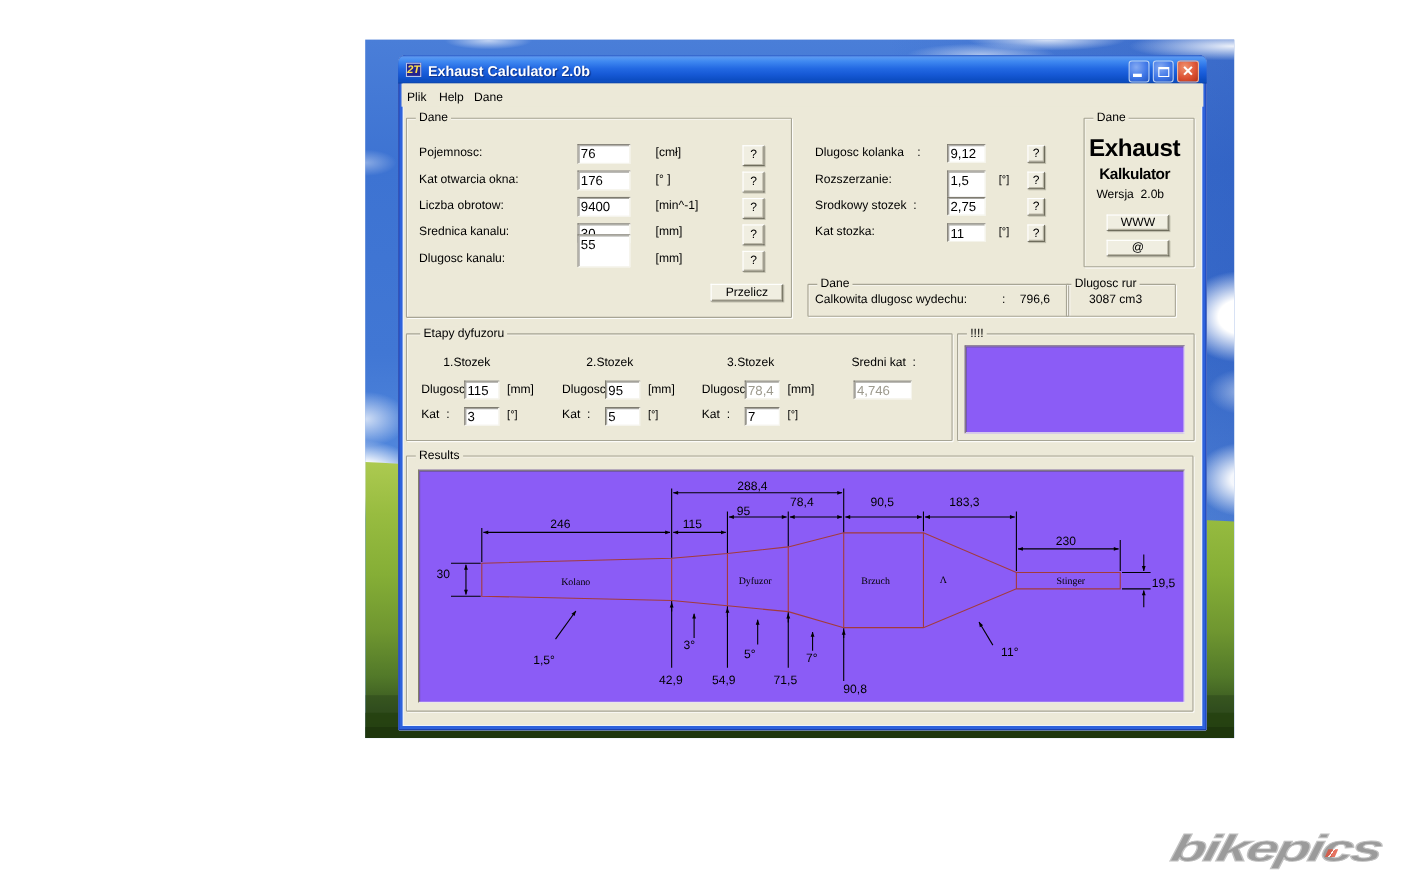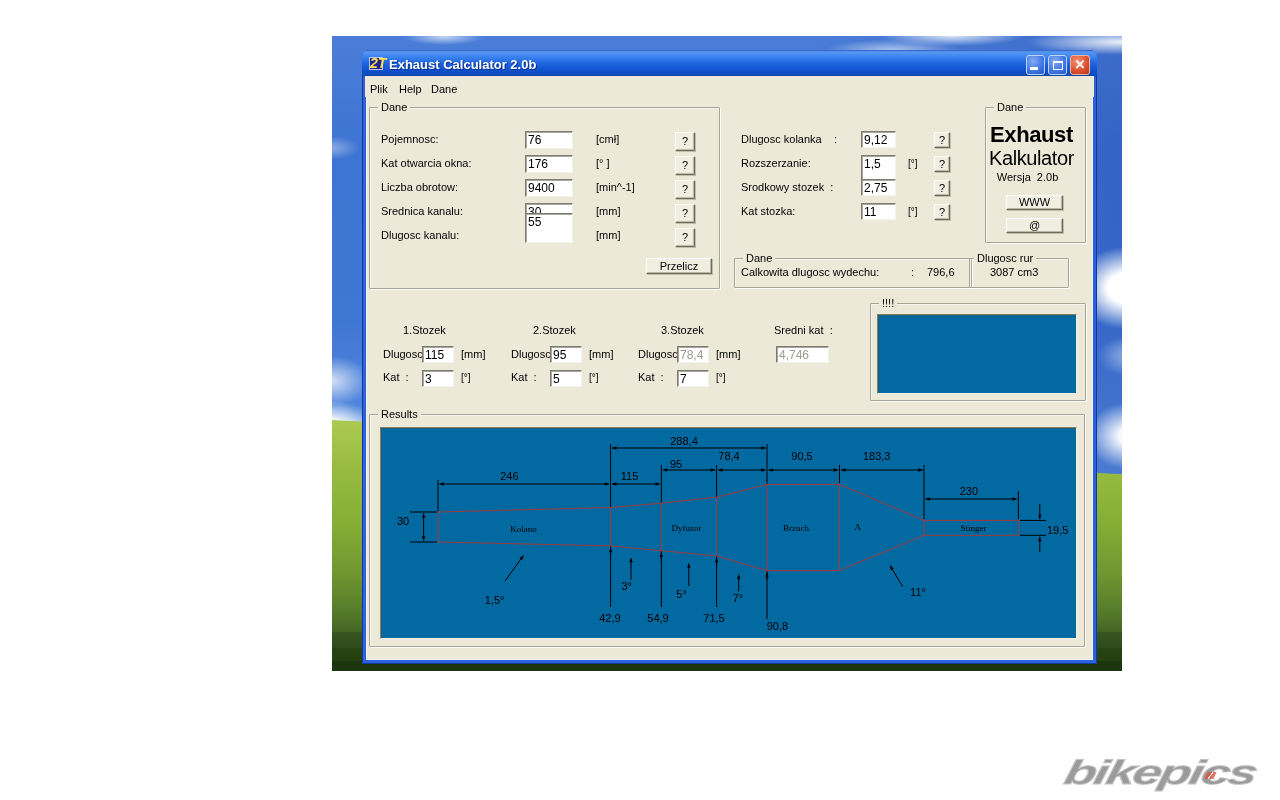--- a/index.html
+++ b/index.html
@@ -24,21 +24,21 @@
 #grass{position:absolute;left:0;top:0;}
 
 #win{position:absolute;left:362px;top:50px;width:735px;height:614px;
  background:#ECE9D8;border-radius:7px 7px 1px 1px;
  box-shadow:inset 0 0 0 1px #15359E, inset 0 0 0 4px #2E62DC, inset 0 0 0 5px rgba(238,244,252,.95);}
 #tbar{position:absolute;left:0;top:0;width:735px;height:26px;border-radius:7px 7px 0 0;
  background:linear-gradient(180deg,#2C5BC4 0%,#5C97F0 7%,#4F94F2 13%,#3D86F0 24%,#2268E2 48%,#1659D6 68%,#0D4EC4 86%,#0E4FC0 94%,#0A3D9E 100%);}
 #tbar .ttl{position:absolute;left:27px;top:7px;color:#fff;font-weight:bold;font-size:13px;
  text-shadow:1px 1px 1px #0c2f86;letter-spacing:0;}
 #icon{position:absolute;left:7px;top:7px;width:14px;height:13px;background:#23238f;
- border:1px solid #b8c4ea;box-sizing:border-box;color:#ffe14c;font-size:14px;font-weight:bold;
+ border:1px solid #b8c4ea;box-sizing:border-box;color:#ffe14c;font-size:10px;font-weight:bold;
  font-style:italic;text-align:center;line-height:11px;}
 .capbtn{position:absolute;top:5px;width:19px;height:20px;border-radius:3px;box-sizing:border-box;}
 #bmin{left:664px;border:1px solid #BFD3F2;background:radial-gradient(circle at 35% 28%,#85AAF2 0%,#4279E8 55%,#2256C4 100%);}
 #bmax{left:686px;border:1px solid #BFD3F2;background:radial-gradient(circle at 35% 28%,#85AAF2 0%,#4279E8 55%,#2256C4 100%);}
 #bclose{left:708px;width:20px;border:1px solid #EFB59E;background:radial-gradient(circle at 35% 28%,#F0936F 0%,#DD5436 55%,#BA3012 100%);
  color:#fff;font-size:13px;font-weight:bold;text-align:center;line-height:18px;}
 #bmin::after{content:"";position:absolute;left:3px;bottom:4px;width:8px;height:3px;background:#fff;}
 #bmax::after{content:"";position:absolute;left:4px;top:5px;width:8px;height:6px;border:1px solid #fff;border-top-width:2px;box-sizing:content-box;}
 
 #menu{position:absolute;left:3px;top:26px;width:729px;height:21px;background:#ECE9D8;font-size:11px;color:#000;}
@@ -48,21 +48,21 @@
  box-shadow:1px 1px 0 rgba(255,255,255,.85), inset 1px 1px 0 rgba(255,255,255,.5);}
 .grp .cap{position:absolute;top:-7px;left:8px;background:#ECE9D8;padding:0 3px;font-size:11px;line-height:13px;color:#000;}
 .lbl{position:absolute;font-size:11px;line-height:13px;color:#000;white-space:pre;}
 .tb{position:absolute;background:#fff;box-sizing:border-box;font-size:12px;line-height:16px;
  padding-left:2px;color:#000;border:1px solid;border-color:#7E7B6F #F4F3EA #F4F3EA #7E7B6F;
  box-shadow:inset 1px 1px 0 rgba(78,76,66,.5);}
 .tb.gray{color:#9D9A8E;}
 .btn{position:absolute;background:#F0EEE1;box-sizing:border-box;text-align:center;font-size:11px;color:#000;
  border:1px solid;border-color:#FFFFFF #6E6C5C #6E6C5C #FFFFFF;
  box-shadow:inset -1px -1px 0 #BBB8A8, 1px 1px 0 rgba(110,108,92,.35);}
-.sunk{position:absolute;background:#0369a1;box-sizing:border-box;border:1px solid;
+.sunk{position:absolute;background:#8b5cf6;box-sizing:border-box;border:1px solid;
  border-color:#828069 #F4F3EA #F4F3EA #828069;box-shadow:inset 1px 1px 0 rgba(78,76,66,.4);}
 
 #wm{position:absolute;left:1069px;top:753px;width:220px;height:44px;
  font-weight:bold;font-style:italic;font-size:40px;color:#9b9b9b;
  -webkit-text-stroke:1px #c2c2c2;letter-spacing:-2px;
  transform:skewX(-12deg) scaleX(1.32) scaleY(.85);transform-origin:left top;}
 #wmred{position:absolute;left:1206px;top:772px;width:9px;height:7px;transform:skewX(-24deg);
  background:linear-gradient(105deg,#e0503a 44%,#fff 44%,#fff 56%,#e0503a 56%);opacity:.8;}
 </style>
 </head>
@@ -137,37 +137,40 @@
   <div class="lbl" style="left:546px;top:155px;font-size:10px">[°]</div>
   <div class="btn" style="left:572px;top:82px;width:16px;height:16px;line-height:14px">?</div>
   <div class="btn" style="left:572px;top:106px;width:16px;height:16px;line-height:14px">?</div>
   <div class="btn" style="left:572px;top:130px;width:16px;height:16px;line-height:14px">?</div>
   <div class="btn" style="left:572px;top:154px;width:16px;height:16px;line-height:14px">?</div>
 
   <div class="grp" style="left:623px;top:57px;width:101px;height:136px">
       <div class="cap">Dane</div>
     </div>
   <div class="lbl" style="left:623px;top:78px;width:101px;text-align:center;font-size:22px;font-weight:bold;letter-spacing:-0.4px;transform:translateX(-4px)">Exhaust</div>
-  <div class="lbl" style="left:623px;top:102px;width:101px;text-align:center;font-size:20px;font-weight:normal;letter-spacing:-0.4px;transform:translateX(-4px)">Kalkulator</div>
+  <div class="lbl" style="left:623px;top:102px;width:101px;text-align:center;font-size:14px;font-weight:bold;letter-spacing:-0.4px;transform:translateX(-4px)">Kalkulator</div>
   <div class="lbl" style="left:623px;top:121px;width:101px;text-align:center;transform:translateX(-8px)">Wersja&nbsp;&nbsp;2.0b</div>
   <div class="btn" style="left:644px;top:145px;width:57px;height:15px;line-height:13px">WWW</div>
   <div class="btn" style="left:644px;top:168px;width:57px;height:15px;line-height:13px">@</div>
 
   <div class="grp" style="left:372px;top:208px;width:238px;height:30px">
       <div class="cap">Dane</div>
     </div>
   <div class="lbl" style="left:379px;top:216px">Calkowita dlugosc wydechu:</div>
   <div class="lbl" style="left:549px;top:216px">:</div>
   <div class="lbl" style="left:565px;top:216px">796,6</div>
 
   <div class="grp" style="left:607px;top:208px;width:100px;height:30px">
       <div class="cap" style="left:4px">Dlugosc rur</div>
     </div>
   <div class="lbl" style="left:628px;top:216px">3087 cm3</div>
 
+  <div class="grp" style="left:7px;top:253px;width:497px;height:98px">
+      <div class="cap" style="left:12px">Etapy dyfuzoru</div>
+    </div>
   <div class="lbl" style="left:41px;top:274px">1.Stozek</div>
   <div class="lbl" style="left:171px;top:274px">2.Stozek</div>
   <div class="lbl" style="left:299px;top:274px">3.Stozek</div>
   <div class="lbl" style="left:412px;top:274px">Sredni kat&nbsp;&nbsp;:</div>
   <div class="lbl" style="left:21px;top:298px">Dlugosc</div>
   <div class="lbl" style="left:149px;top:298px">Dlugosc</div>
   <div class="lbl" style="left:276px;top:298px">Dlugosc</div>
   <div class="tb" style="left:60px;top:296px;width:32px;height:17px">115</div>
   <div class="tb" style="left:188px;top:296px;width:32px;height:17px">95</div>
   <div class="tb gray" style="left:315px;top:296px;width:32px;height:17px">78,4</div>

